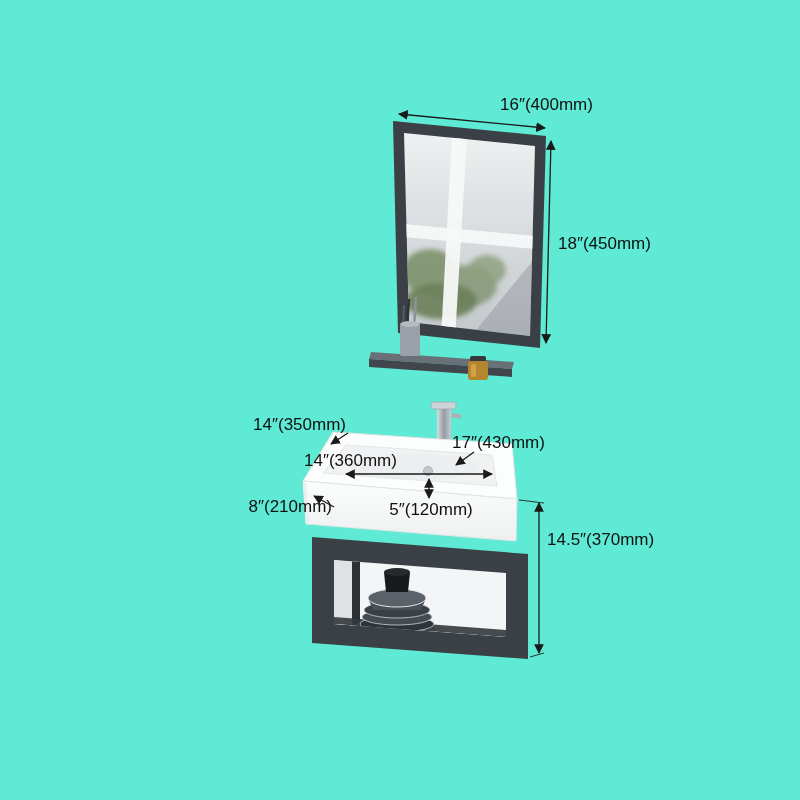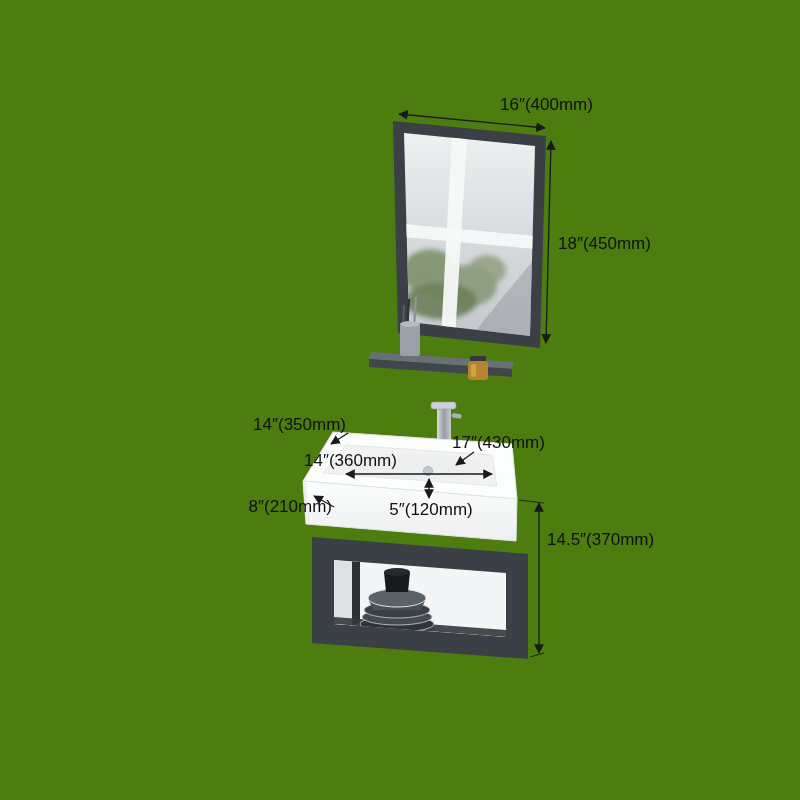--- a/index.html
+++ b/index.html
@@ -1,16 +1,16 @@
 <!DOCTYPE html>
 <html style="--dimension_line: #1a1a1a; --frame_dark: #3b4046; --shelf_gray: #5f656c; --ceramic: #fbfcfc; --chrome: #b9bfc5; --foliage: #7d926c; --amber: #b5862e;"><head>
 <meta charset="utf-8">
 <style>
   html,body{margin:0;padding:0;background:#ffffff;}
-  .stage{position:relative;width:800px;height:800px;background:#4d7c0f;overflow:hidden;
+  .stage{position:relative;width:800px;height:800px;background:#5eead4;overflow:hidden;
          font-family:"Liberation Sans",sans-serif;}
   svg{display:block;}
   .dim-line{stroke:var(--dimension_line,#1a1a1a);stroke-width:1.3;fill:none;}
   .dim-ext{stroke:var(--dimension_line,#1a1a1a);stroke-width:1;opacity:.85;fill:none;}
   .dim-label{font-family:"Liberation Sans",sans-serif;font-size:17px;font-weight:500;
              fill:#101010;}
   .frame-dark{fill:var(--frame_dark,#3b4046);}
   .ceramic-stroke{stroke:#e2e4e5;stroke-width:1;}
 </style>
 </head>

